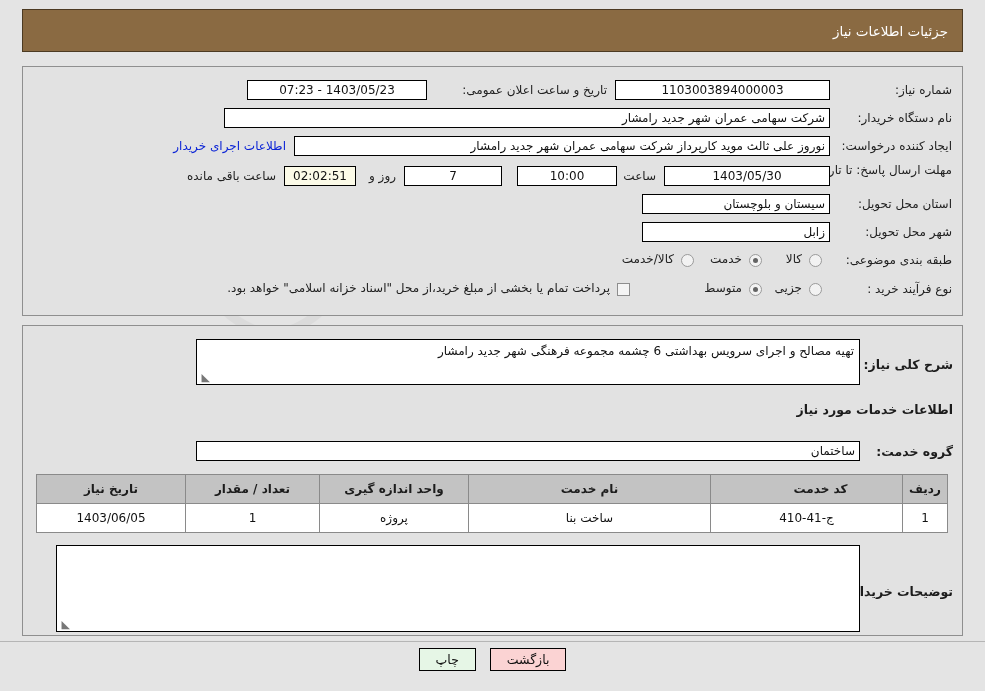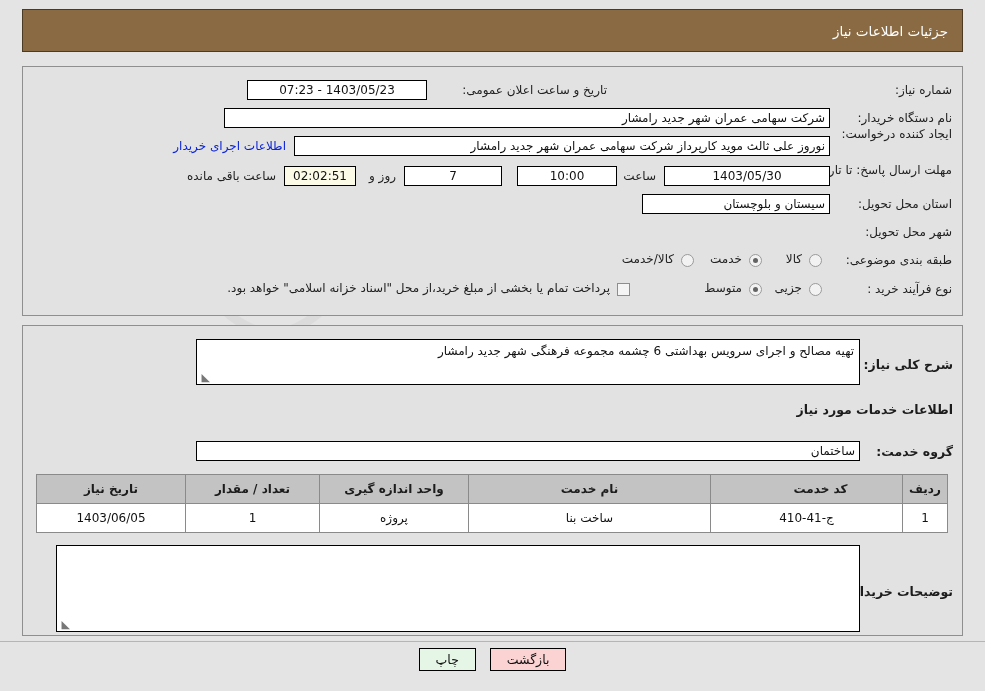--- a/index.html
+++ b/index.html
@@ -143,44 +143,46 @@
     </div>
   </div>
 
   <div class="titlebar">
     <span>جزئیات اطلاعات نیاز</span>
   </div>
 
   <div class="panel" id="panel-top">
 
     <div class="lbl" style="right:10px;top:16px;width:115px;">شماره نیاز:</div>
+    <div class="fld center" style="right:132px;top:13px;width:215px;">1103003894000003</div>
 
     <div class="lbl" style="right:355px;top:16px;width:170px;">تاریخ و ساعت اعلان عمومی:</div>
     <div class="fld center" style="right:535px;top:13px;width:180px;">1403/05/23 - 07:23</div>
 
     <div class="lbl" style="right:10px;top:44px;width:115px;">نام دستگاه خریدار:</div>
     <div class="fld right" style="right:132px;top:41px;width:606px;">شرکت سهامی عمران شهر جدید رامشار</div>
 
-    <div class="lbl" style="right:10px;top:60px;width:115px;">ایجاد کننده درخواست:</div>
+    <div class="lbl" style="right:10px;top:72px;width:115px;">ایجاد کننده درخواست:</div>
     <div class="fld right" style="right:132px;top:69px;width:536px;">نوروز علی  ثالث موید کارپرداز شرکت سهامی عمران شهر جدید رامشار</div>
     <div class="link" style="right:676px;top:72px;">اطلاعات اجرای خریدار</div>
 
     <div class="lbl" style="right:10px;top:95px;width:115px;line-height:16px;">مهلت ارسال پاسخ: تا تاریخ:</div>
     <div class="fld center" style="right:132px;top:99px;width:166px;">1403/05/30</div>
     <div class="plain" style="right:306px;top:102px;">ساعت</div>
     <div class="fld center" style="right:345px;top:99px;width:100px;">10:00</div>
     <div class="fld center" style="right:460px;top:99px;width:98px;">7</div>
     <div class="plain" style="right:566px;top:102px;">روز و</div>
     <div class="fld yellow" style="right:606px;top:99px;width:72px;">02:02:51</div>
     <div class="plain" style="right:686px;top:102px;">ساعت باقی مانده</div>
 
     <div class="lbl" style="right:10px;top:130px;width:115px;">استان محل تحویل:</div>
     <div class="fld right" style="right:132px;top:127px;width:188px;">سیستان و بلوچستان</div>
 
     <div class="lbl" style="right:10px;top:158px;width:115px;">شهر محل تحویل:</div>
+    <div class="fld right" style="right:132px;top:155px;width:188px;">زابل</div>
 
     <div class="lbl" style="right:10px;top:186px;width:115px;">طبقه بندی موضوعی:</div>
 
     <div class="radio" style="right:140px;top:187px;"></div>
     <div class="plain" style="right:160px;top:185px;">کالا</div>
 
     <div class="radio on" style="right:200px;top:187px;"></div>
     <div class="plain" style="right:220px;top:185px;">خدمت</div>
 
     <div class="radio" style="right:268px;top:187px;"></div>

